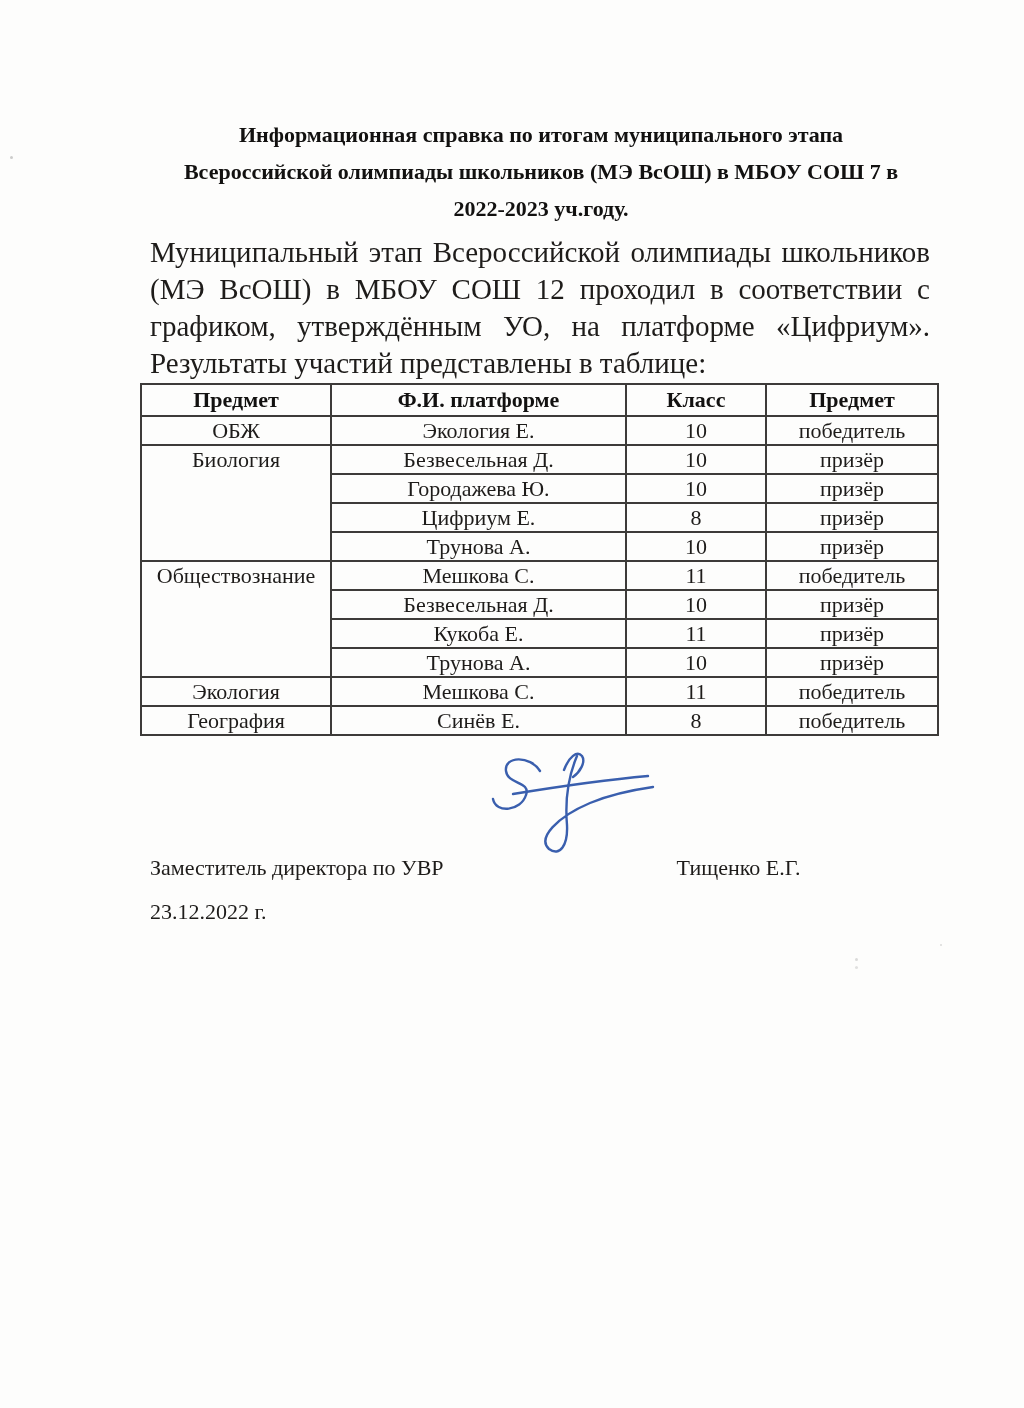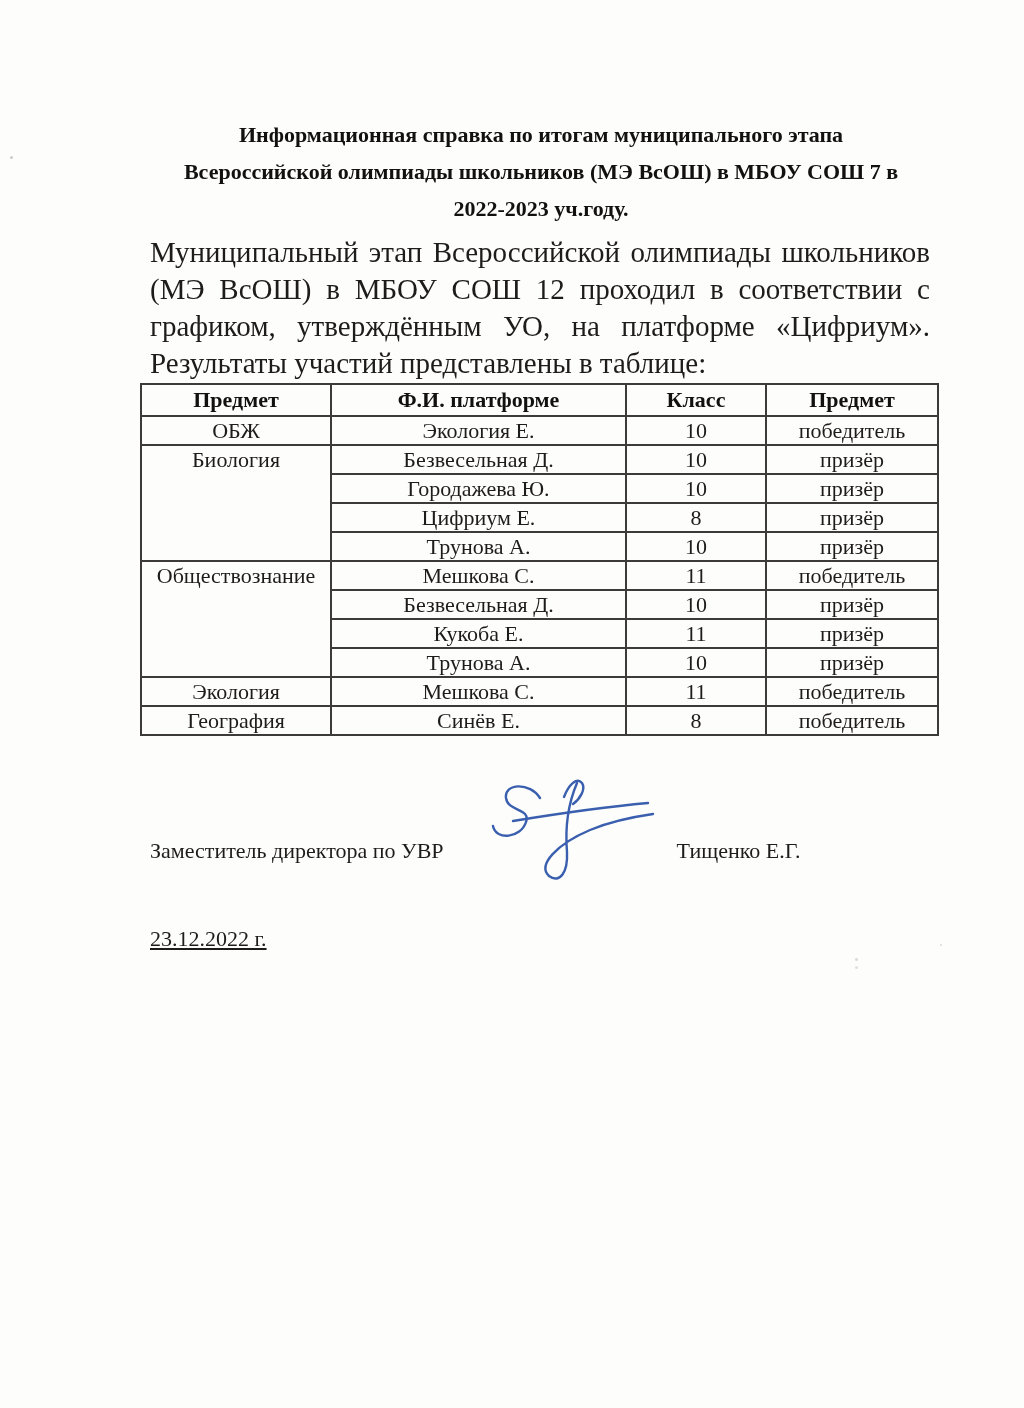--- a/index.html
+++ b/index.html
@@ -52,38 +52,37 @@
     color: #121110;
   }
   col.c-subject { width: 190px; }
   col.c-participant { width: 295px; }
   col.c-grade { width: 140px; }
   col.c-status { width: 172px; }
   td.subject-cell { vertical-align: top; border-radius: 6px; }
   td.participant-cell { text-align: left; padding-left: 11px; }
 
   .sig-row {
-    margin: 56px 0 0 150px;
+    margin: 29px 0 0 150px;
     display: flex;
-    align-items: center;
+    align-items: flex-end;
     font-size: 22px;
   }
   .sig-position { line-height: 30px; }
   .sig-svg {
     position: relative;
     top: -24px;
     margin: 0 14px 0 32px;
     flex: 0 0 auto;
   }
   .sig-name { line-height: 30px; margin-left: 2px; }
 
   .doc-date {
     margin: 16px 0 0 150px;
     font-size: 22px;
-    text-decoration: underline;
   }
 
   .speck {
     position: absolute;
     border-radius: 50%;
     background: rgba(60,60,60,0.18);
   }
   .speck-1 { left: 855px; top: 842px; width: 3px; height: 3px; box-shadow: 0 8px 0 rgba(60,60,60,0.15); }
   .speck-2 { left: 10px; top: 40px; width: 3px; height: 3px; background: rgba(60,60,60,0.25); }
   .speck-3 { left: 940px; top: 828px; width: 2px; height: 2px; }

